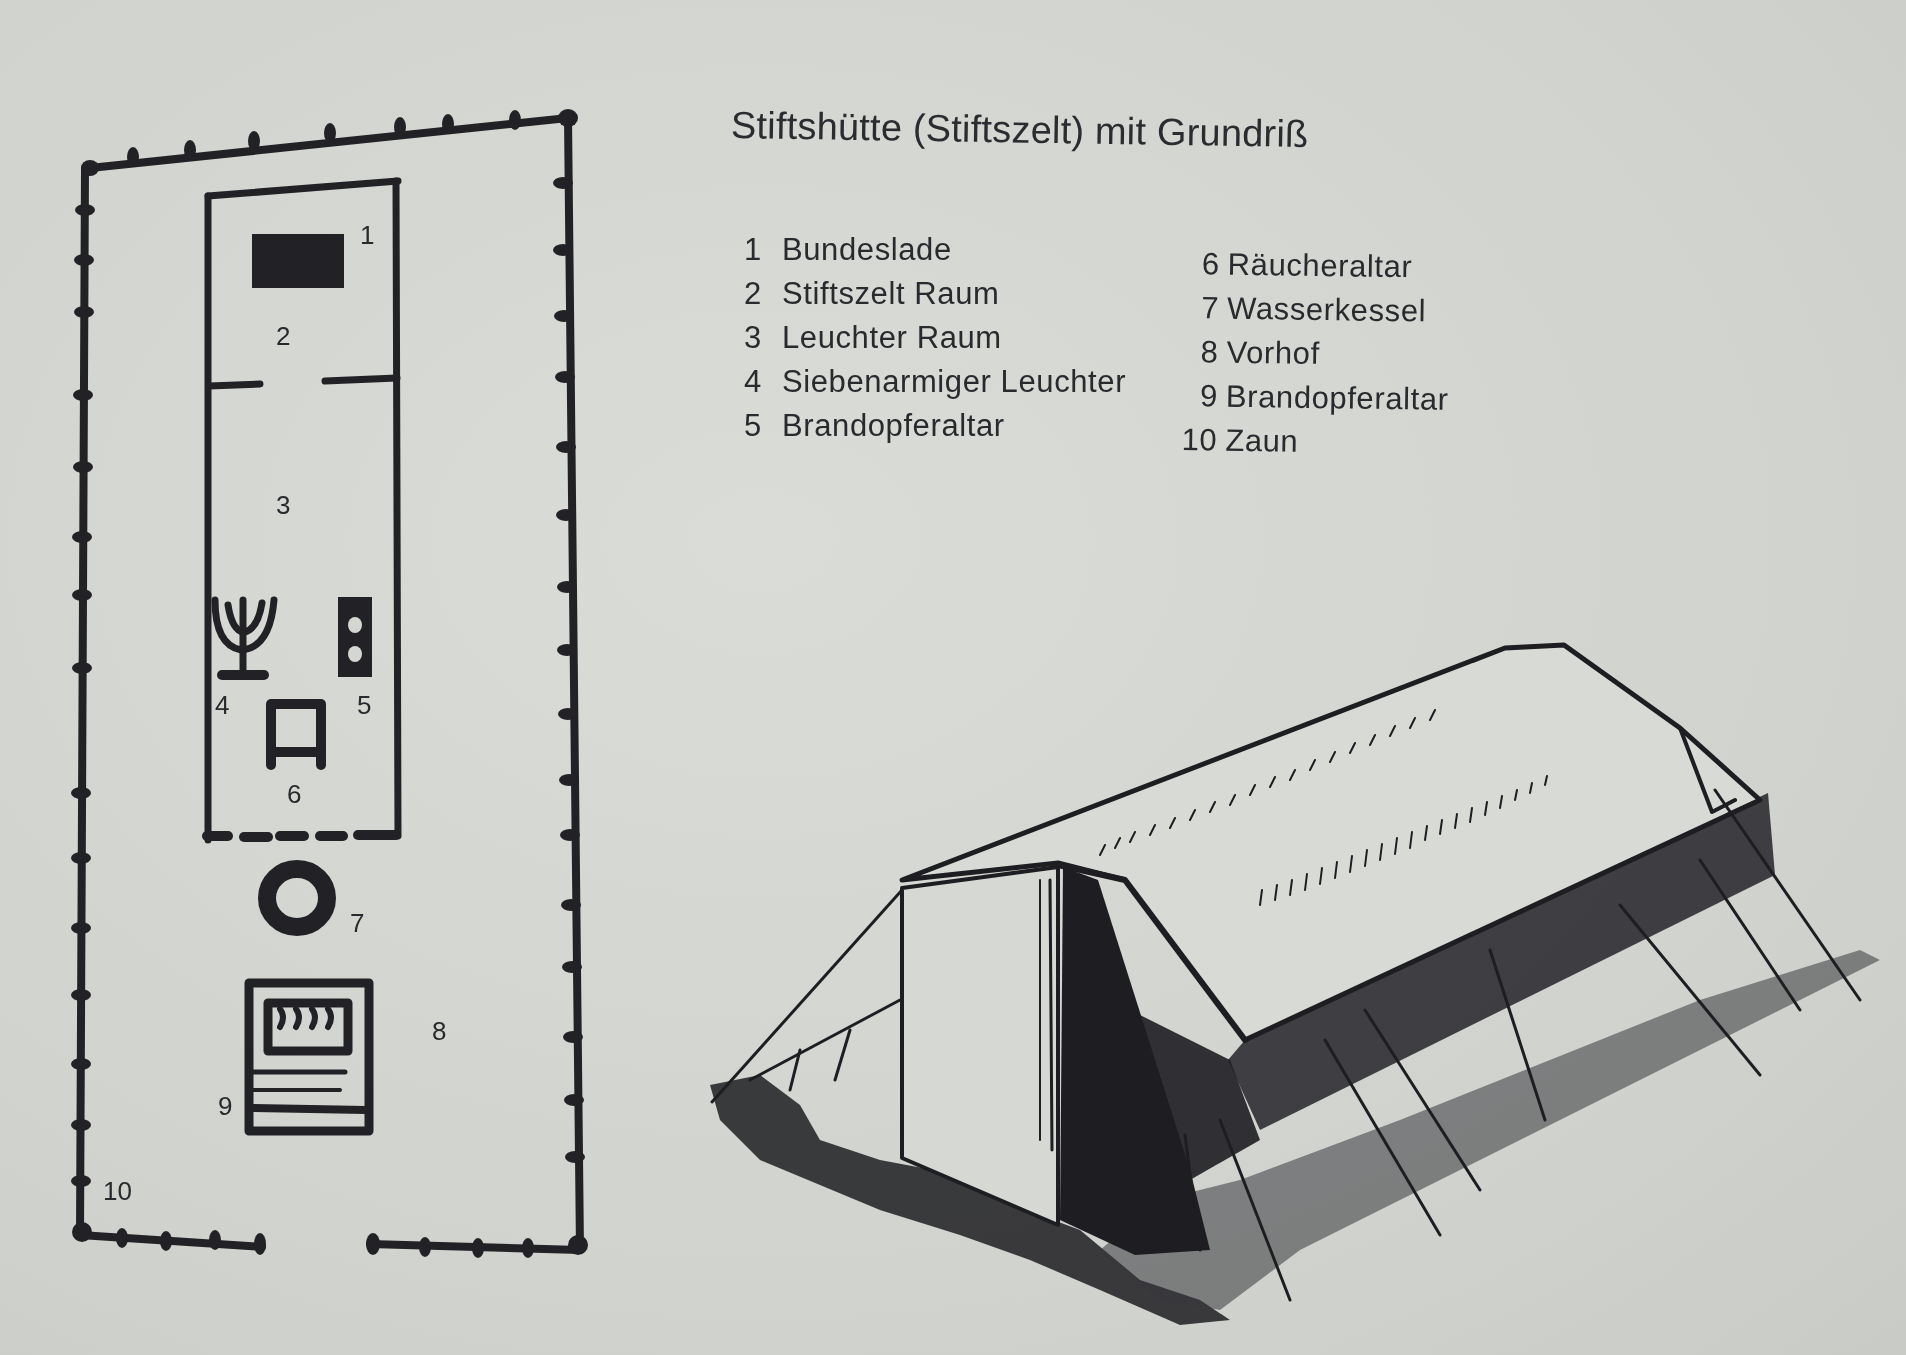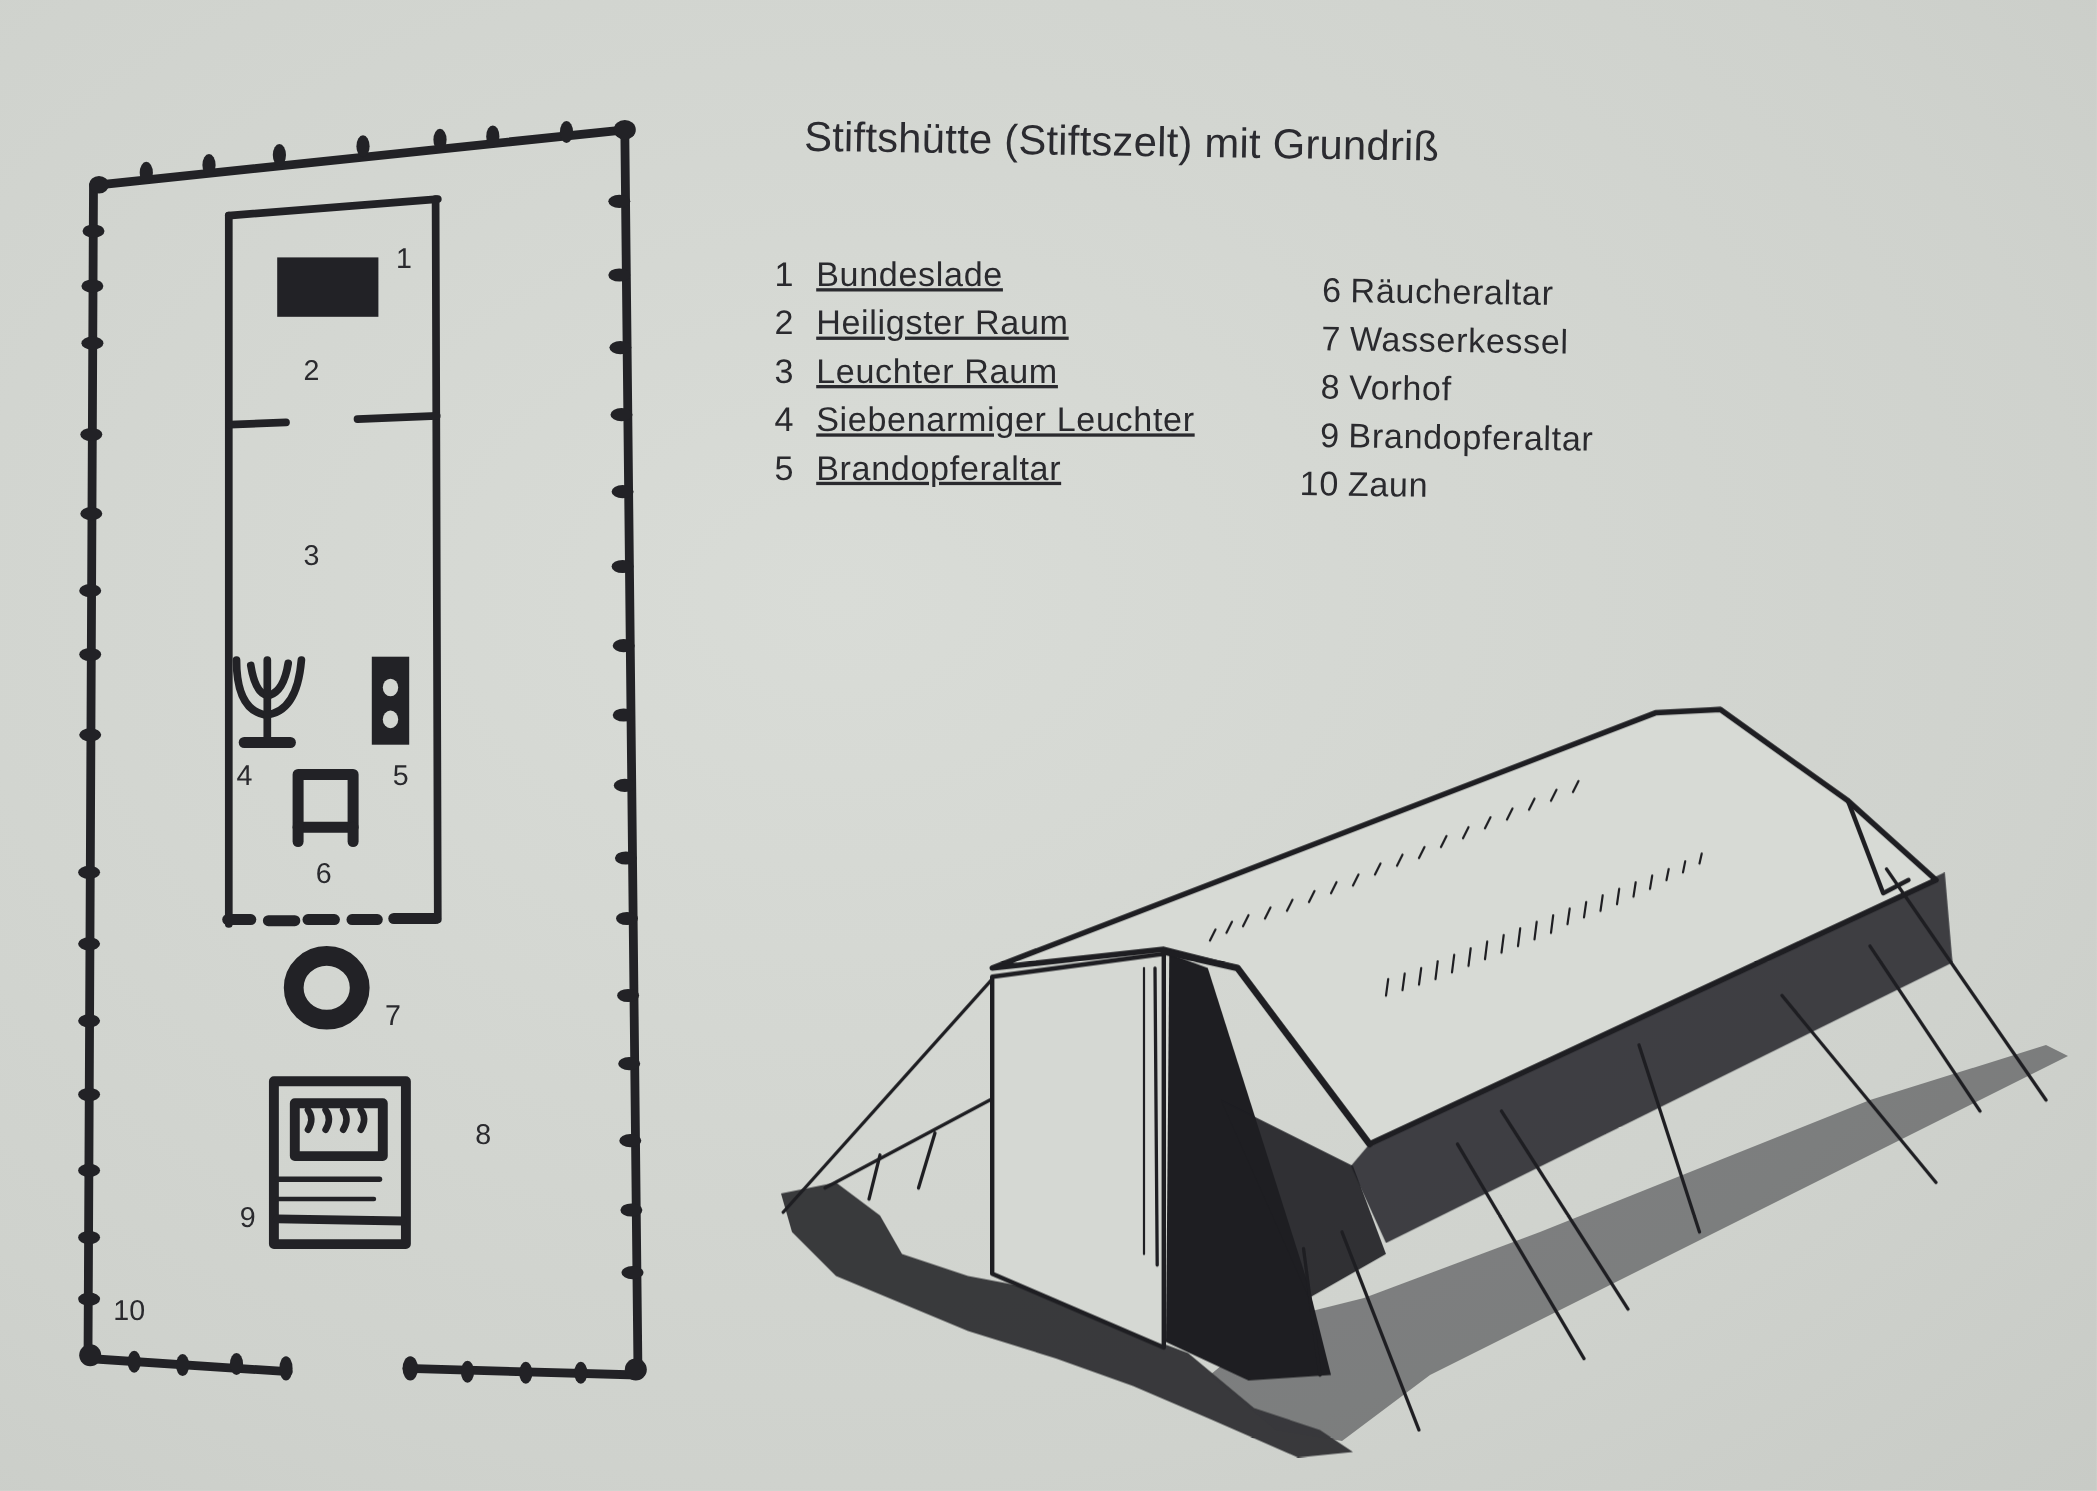--- a/index.html
+++ b/index.html
@@ -12,21 +12,21 @@
     position:relative;
   }
   .page { position:absolute; left:0; top:0; width:1906px; height:1355px; }
   .title {
     position:absolute; left:731px; top:104px;
     font-size:38px; letter-spacing:0.2px; color:#2b2b30;
     transform: rotate(0.9deg); transform-origin:left center;
     white-space:nowrap;
   }
   .legend-col { position:absolute; }
-  .legend-col.left { left:704px; top:232px;text-decoration:underline; }
+  .legend-col.left { left:744px; top:232px; }
   .legend-col.right { left:1178px; top:246px; transform: rotate(0.8deg); transform-origin:left top; }
   .legend-item {
     height:44px; font-size:31px; letter-spacing:0.6px; white-space:nowrap; color:#2a2a2e;
   }
   .legend-num { display:inline-block; width:38px; text-align:left; }
   .legend-col.right .legend-num { width:42px; text-align:right; margin-right:8px; }
   svg { position:absolute; left:0; top:0; }
   .plan-num { font-family:"Liberation Sans", sans-serif; font-size:26px; fill:#2a2a2e; }
 </style>
 </head>
@@ -197,21 +197,21 @@
         <path d="M1100 855 L1105 845 M1115 848 L1120 838 M1130 842 L1135 832 M1150 835 L1155 825 M1170 828 L1175 818 M1190 820 L1195 810 M1210 812 L1215 802 M1230 805 L1235 795 M1250 795 L1255 785 M1270 787 L1275 777 M1290 780 L1295 770 M1310 770 L1315 760 M1330 762 L1335 752 M1350 753 L1355 743 M1370 745 L1375 735 M1390 736 L1395 726 M1410 728 L1415 718 M1430 720 L1435 710"></path>
         <path d="M1260 905 L1262 890 M1275 900 L1277 885 M1290 895 L1292 880 M1305 890 L1307 874 M1320 884 L1322 868 M1335 878 L1337 862 M1350 872 L1352 856 M1365 866 L1367 850 M1380 860 L1382 844 M1395 854 L1397 838 M1410 848 L1412 832 M1425 840 L1427 826 M1440 834 L1442 820 M1455 828 L1457 814 M1470 822 L1472 808 M1485 815 L1487 802 M1500 808 L1502 796 M1515 800 L1517 790 M1530 793 L1532 783 M1545 785 L1547 776"></path>
       </g>
     </g>
   </svg>
 
   <div class="title">Stiftshütte (Stiftszelt) mit Grundriß</div>
 
   <div class="legend-col left">
     <div class="legend-item"><span class="legend-num">1</span><span>Bundeslade</span></div>
-    <div class="legend-item"><span class="legend-num">2</span><span>Heiligster Raum</span></div>
+    <div class="legend-item"><span class="legend-num">2</span><span>Stiftszelt Raum</span></div>
     <div class="legend-item"><span class="legend-num">3</span><span>Leuchter Raum</span></div>
     <div class="legend-item"><span class="legend-num">4</span><span>Siebenarmiger Leuchter</span></div>
     <div class="legend-item"><span class="legend-num">5</span><span>Brandopferaltar</span></div>
   </div>
 
   <div class="legend-col right">
     <div class="legend-item"><span class="legend-num">6</span><span>Räucheraltar</span></div>
     <div class="legend-item"><span class="legend-num">7</span><span>Wasserkessel</span></div>
     <div class="legend-item"><span class="legend-num">8</span><span>Vorhof</span></div>
     <div class="legend-item"><span class="legend-num">9</span><span>Brandopferaltar</span></div>

